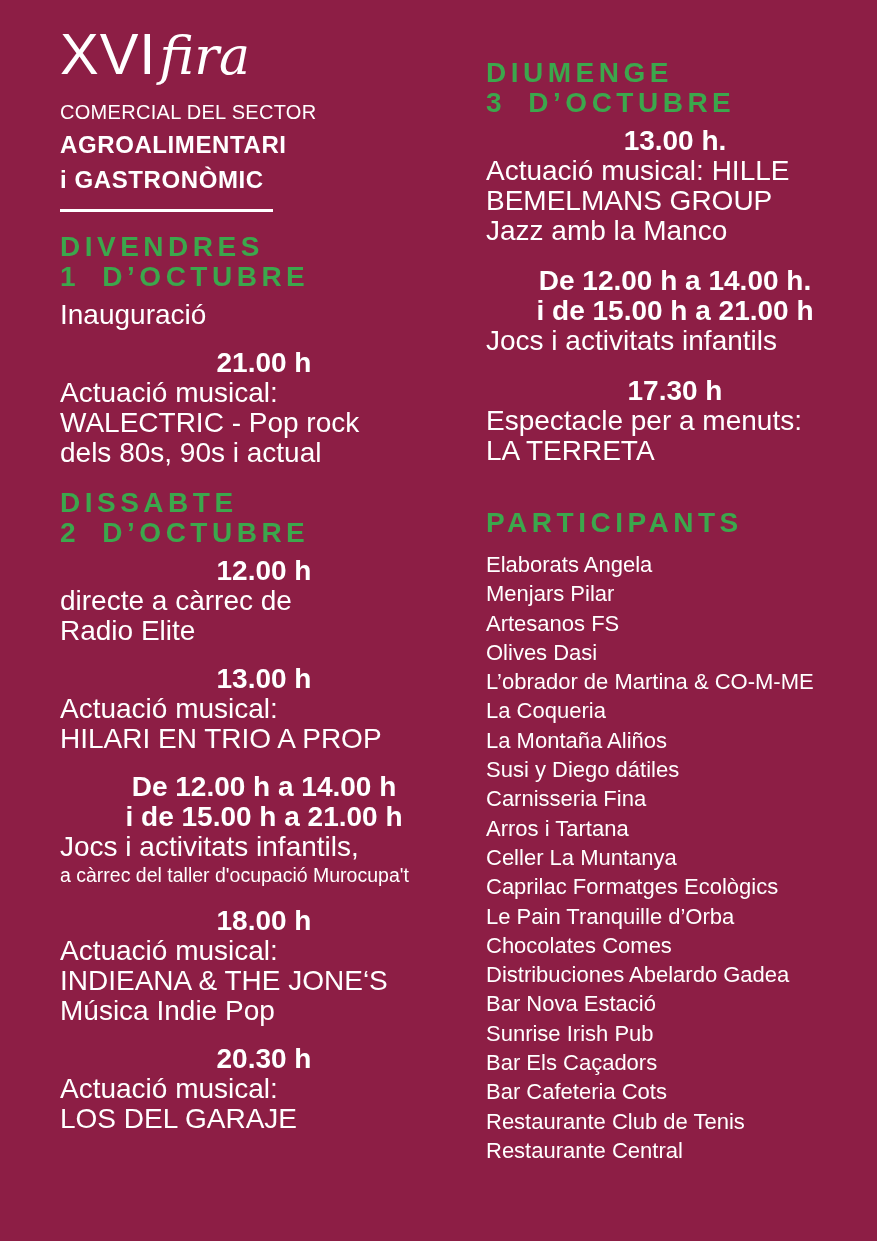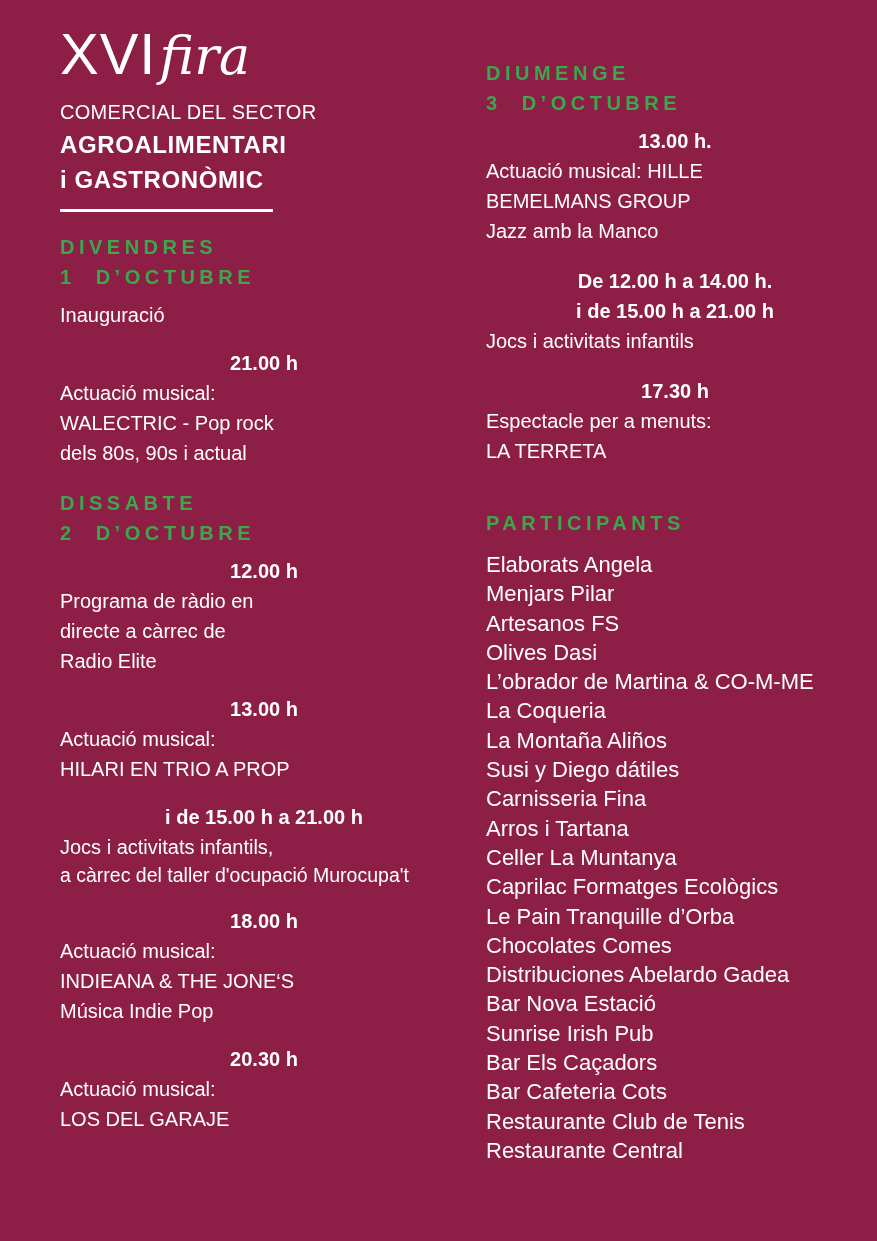--- a/index.html
+++ b/index.html
@@ -39,21 +39,21 @@
     line-height:36px;
     letter-spacing:4.5px;
     word-spacing:10px;
     white-space:nowrap;
   }
   .col-right .section-heading[data-name="participants-heading"]{margin-top:42px;margin-bottom:12px;}
 
   
   .event{margin-bottom:18px;}
   .col-right .event{margin-bottom:20px;}
-  .line{font-size:20px;line-height:30px;}
+  .line{font-size:28px;line-height:30px;}
   .line.time{font-weight:700;text-align:center;}
   .line.text{font-weight:400;}
   .line.small{font-size:19.5px;line-height:26px;font-weight:400;white-space:nowrap;}
 
   
   .participants{list-style:none;margin:0;padding:0;}
   .participants li{font-size:22px;line-height:29.3px;font-weight:400;}
 </style>
 </head>
 <body>
@@ -82,30 +82,30 @@
         <div class="line text" data-name="schedule-line">Actuació musical:</div>
         <div class="line text" data-name="schedule-line">WALECTRIC - Pop rock</div>
         <div class="line text" data-name="schedule-line">dels 80s, 90s i actual</div>
       </div>
       <div class="section-heading" data-name="heading-dissabte">
         <div class="line green-heading-line" data-name="heading-line">DISSABTE</div>
         <div class="line green-heading-line" data-name="heading-line">2 D’OCTUBRE</div>
       </div>
       <div class="event" data-name="schedule-event">
         <div class="line time" data-name="schedule-line">12.00 h</div>
-        <div class="line text" data-name="schedule-line">Programa de ràdio en</div>
         <div class="line text" data-name="schedule-line">directe a càrrec de</div>
         <div class="line text" data-name="schedule-line">Radio Elite</div>
       </div>
       <div class="event" data-name="schedule-event">
         <div class="line time" data-name="schedule-line">13.00 h</div>
         <div class="line text" data-name="schedule-line">Actuació musical:</div>
         <div class="line text" data-name="schedule-line">HILARI EN TRIO A PROP</div>
       </div>
       <div class="event" data-name="schedule-event">
+        <div class="line time" data-name="schedule-line">De 12.00 h a 14.00 h</div>
         <div class="line time" data-name="schedule-line">i de 15.00 h a 21.00 h</div>
         <div class="line text" data-name="schedule-line">Jocs i activitats infantils,</div>
         <div class="line small" data-name="schedule-line">a càrrec del taller d'ocupació Murocupa't</div>
       </div>
       <div class="event" data-name="schedule-event">
         <div class="line time" data-name="schedule-line">18.00 h</div>
         <div class="line text" data-name="schedule-line">Actuació musical:</div>
         <div class="line text" data-name="schedule-line">INDIEANA &amp; THE JONE‘S</div>
         <div class="line text" data-name="schedule-line">Música Indie Pop</div>
       </div>

